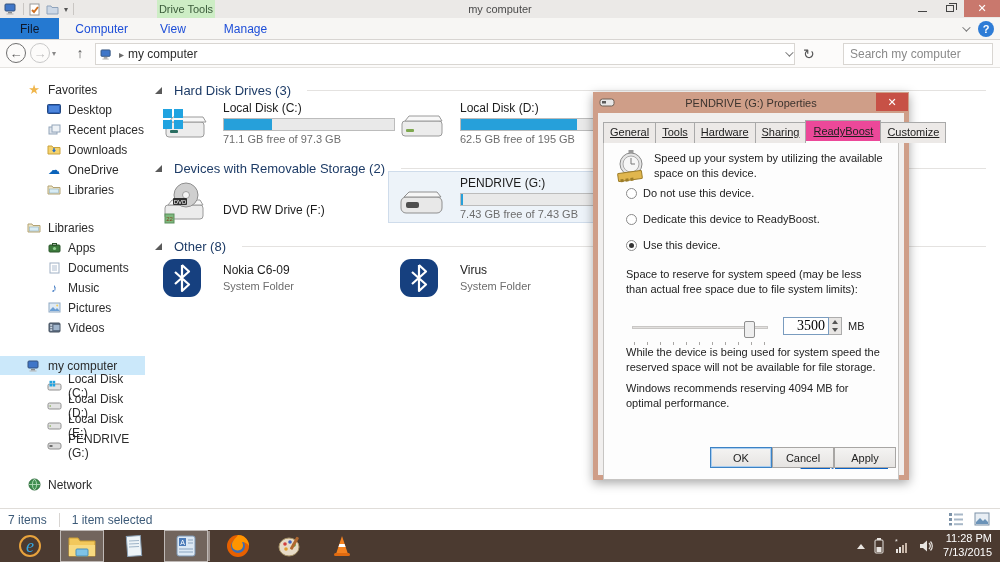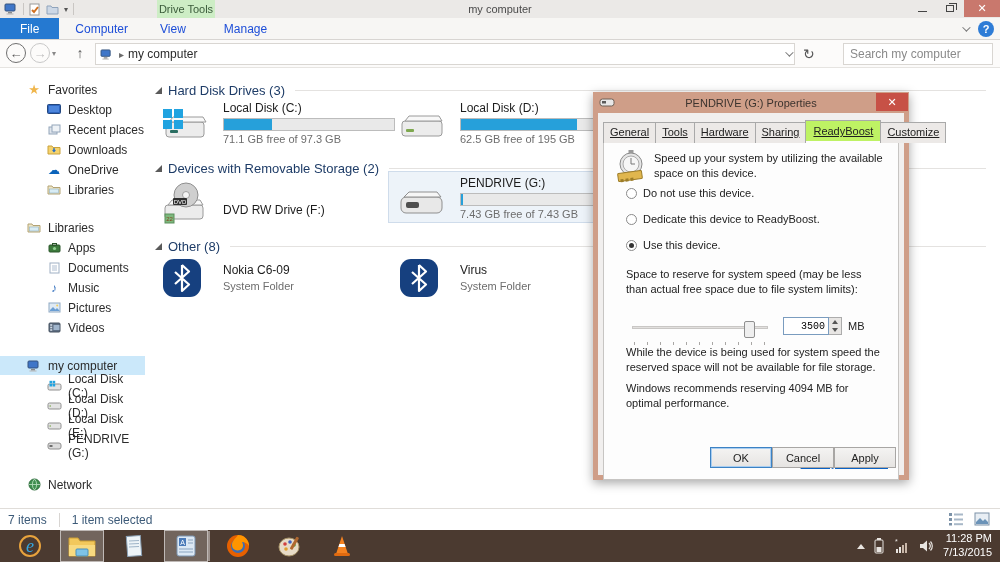--- a/index.html
+++ b/index.html
@@ -16,21 +16,21 @@
   .win-btn { width:28px; height:17px; display:flex; align-items:center; justify-content:center; color:#444; font-size:11px; }
   .win-btn.close { width:36px; background:#c9786d; color:#fff; }
   .glyph-min { width:9px; height:1px; background:#444; display:inline-block; margin-top:6px; }
   .glyph-restore { width:8px; height:7px; border:1px solid #444; display:inline-block; position:relative; }
   .glyph-restore:before { content:""; position:absolute; left:2px; top:-3px; width:7px; height:6px; border:1px solid #444; border-bottom:none; border-left:none; }
 
   
   .ribbonrow { position:absolute; top:18px; left:0; right:0; height:22px; background:#f7f6f4; border-bottom:1px solid #d8d5d2; }
   .rtabs { display:flex; height:100%; align-items:stretch; }
   .rtab { padding:0 16px; display:flex; align-items:center; font-size:12px; color:#1d4ed8; }
-  .rtab.file { background:#2579d1; color:#ffffff; padding:0 20px; }
+  .rtab.file { background:#2579d1; color:#0f172a; padding:0 20px; }
   .ribbon-right { position:absolute; right:6px; top:2px; display:flex; align-items:center; gap:10px; height:18px; }
   .help-icon { width:16px; height:16px; border-radius:50%; background:#2e7cd6; color:#fff; font-size:11px; font-weight:bold; display:flex; align-items:center; justify-content:center; }
   .chev { display:inline-block; width:6px; height:6px; border-right:1.5px solid #777; border-bottom:1.5px solid #777; transform:rotate(45deg) translateY(-2px); }
 
   
   .navbar { position:absolute; top:40px; left:0; right:0; height:28px; background:#fcfbfa; border-bottom:1px solid #e6e4e1; }
   .nav-circle { width:20px; height:20px; border-radius:50%; border:1px solid #6f6f6f; color:#5a5a5a; display:flex; align-items:center; justify-content:center; font-size:13px; position:absolute; top:3px; }
   .nav-circle.disabled { border-color:#c8c8c8; color:#c0c0c0; }
   .nav-up { position:absolute; left:70px; top:3px; width:20px; height:20px; color:#555; font-size:14px; display:flex; align-items:center; justify-content:center; }
   .nav-dd { position:absolute; left:52px; top:9px; }
@@ -46,21 +46,21 @@
   
   .sidebar { position:absolute; top:68px; left:0; width:145px; bottom:54px; background:#fff; font-size:12px; }
   .side-row { position:absolute; left:0; right:0; height:19px; display:flex; align-items:center; color:#2b2b2b; }
   .side-row .ic { width:16px; display:flex; justify-content:center; margin-right:6px; flex:none; }
   .lvl0 { padding-left:26px; }
   .lvl1 { padding-left:46px; }
   .side-row.sel { background:#cbe8fa; }
 
   
   .mainpane { position:absolute; top:68px; left:145px; right:0; bottom:54px; background:#fff; }
-  .sec-header { position:absolute; left:10px; right:14px; display:flex; align-items:center; gap:6px; color:#1e3c67; font-size:13px; }
+  .sec-header { position:absolute; left:10px; right:14px; display:flex; align-items:center; gap:12px; color:#1e3c67; font-size:13px; }
   .sec-header .tri { width:0; height:0; border-bottom:7px solid #5a5a5a; border-left:7px solid transparent; }
   .sec-header .rule { flex:1; height:1px; background:#e4e2e0; margin-left:4px; }
   .item { position:absolute; width:232px; }
   .item .nm { font-size:12px; color:#1c1c1c; }
   .item .dt { font-size:11px; color:#6d6d6d; }
   .pbar { width:172px; height:13px; border:1px solid #bcbcbc; background:#e9e9e9; margin:3px 0 2px; }
   .pbar .fill { height:100%; background:#26a0da; }
   .sel-box { position:absolute; background:#edf3f9; border:1px solid #cfdceb; }
 
   
@@ -78,34 +78,34 @@
   .tray-arrow { width:0; height:0; border-left:4px solid transparent; border-right:4px solid transparent; border-bottom:5px solid #e8e4e0; }
 
   
   .dialog { position:absolute; left:593px; top:92px; width:316px; height:388px; background:#cf9e88; box-shadow:0 3px 10px rgba(0,0,0,.35); font-size:11px; }
   .dlg-title { position:absolute; left:0; top:0; right:0; height:21px; display:flex; align-items:center; }
   .dlg-title .ttl { position:absolute; left:0; right:0; text-align:center; color:#3b332e; font-size:11px; }
   .dlg-close { position:absolute; right:1px; top:1px; width:32px; height:18px; background:#c75146; color:#fff; font-size:11px; display:flex; align-items:center; justify-content:center; z-index:2; }
   .dlg-body { position:absolute; left:5px; right:5px; top:21px; bottom:5px; background:#f1efee; }
   .dlg-tabs { position:absolute; left:5px; top:7px; display:flex; z-index:2;text-decoration:underline; }
   .dtab { padding:3px 6px 2px; border:1px solid #a9a9a9; border-bottom:none; background:#ece9e7; color:#222; margin-right:-1px; font-size:11px; position:relative; top:2px; }
-  .dtab.active { background:#bef264; top:0; padding:4px 7px 4px; z-index:3; }
+  .dtab.active { background:#ec4899; top:0; padding:4px 7px 4px; z-index:3; }
   .dlg-panel { position:absolute; left:5px; right:5px; top:27px; height:340px; background:#fdfdfd; border:1px solid #c7c5c3; }
   .rb-intro { position:absolute; left:50px; top:10px; right:8px; line-height:1.35; color:#222; }
   .radio-row { position:absolute; left:22px; display:flex; align-items:center; gap:6px; color:#222; }
   .radio { width:11px; height:11px; border-radius:50%; border:1px solid #8a8a8a; background:#fff; position:relative; flex:none; }
   .radio.checked:after { content:""; position:absolute; left:2px; top:2px; width:5px; height:5px; border-radius:50%; background:#333; }
   .space-label { position:absolute; left:22px; top:126px; width:258px; line-height:1.35; color:#222; }
   .slider { position:absolute; left:28px; top:180px; width:136px; height:20px; }
   .slider .track { position:absolute; left:0; right:0; top:5px; height:3px; background:#e2e0de; border:1px solid #c9c7c5; }
   .slider .thumb { position:absolute; top:0; left:82%; width:11px; height:17px; background:#efefef; border:1px solid #8f8f8f; border-radius:2px; }
   .slider .ticks { position:absolute; left:2px; right:2px; top:21px; height:3px;
      background-image:repeating-linear-gradient(to right,#a9a7a5 0 1px,transparent 1px 13px); }
   .spin-wrap { position:absolute; left:179px; top:176px; display:flex; align-items:center; }
-  .spin-box { width:46px; height:18px; border:1px solid #7a9cbf; background:#fff; font-size:10px; text-align:right; padding-right:3px; font-family:Liberation Mono, monospace; outline:none; }
+  .spin-box { width:46px; height:18px; border:1px solid #7a9cbf; background:#fff; font-size:14px; text-align:right; padding-right:3px; font-family:Liberation Serif, serif; outline:none; }
   .spin-btns { width:13px; height:18px; border:1px solid #acacac; border-left:none; display:flex; flex-direction:column; background:#e8e6e4; }
   .spin-btns span { flex:1; display:flex; align-items:center; justify-content:center; }
   .tri-up { width:0; height:0; border-left:3px solid transparent; border-right:3px solid transparent; border-bottom:4px solid #555; }
   .tri-dn { width:0; height:0; border-left:3px solid transparent; border-right:3px solid transparent; border-top:4px solid #555; }
   .mb-lbl { margin-left:6px; color:#222; }
   .note { position:absolute; left:22px; right:10px; line-height:1.4; color:#222; }
   .privacy { position:absolute; right:10px; top:316px; color:#0a62c6; text-decoration:underline; }
   .dlg-buttons { position:absolute; right:8px; bottom:7px; display:flex; }
   .dbtn { width:62px; height:21px; background:linear-gradient(#f4f3f2,#e6e4e2); border:1px solid #a8a6a4; font-size:11px; color:#222; display:flex; align-items:center; justify-content:center; }
   .dbtn.focused { border:1px solid #3c82c4; box-shadow:inset 0 0 0 1px #a8cdf0; }

